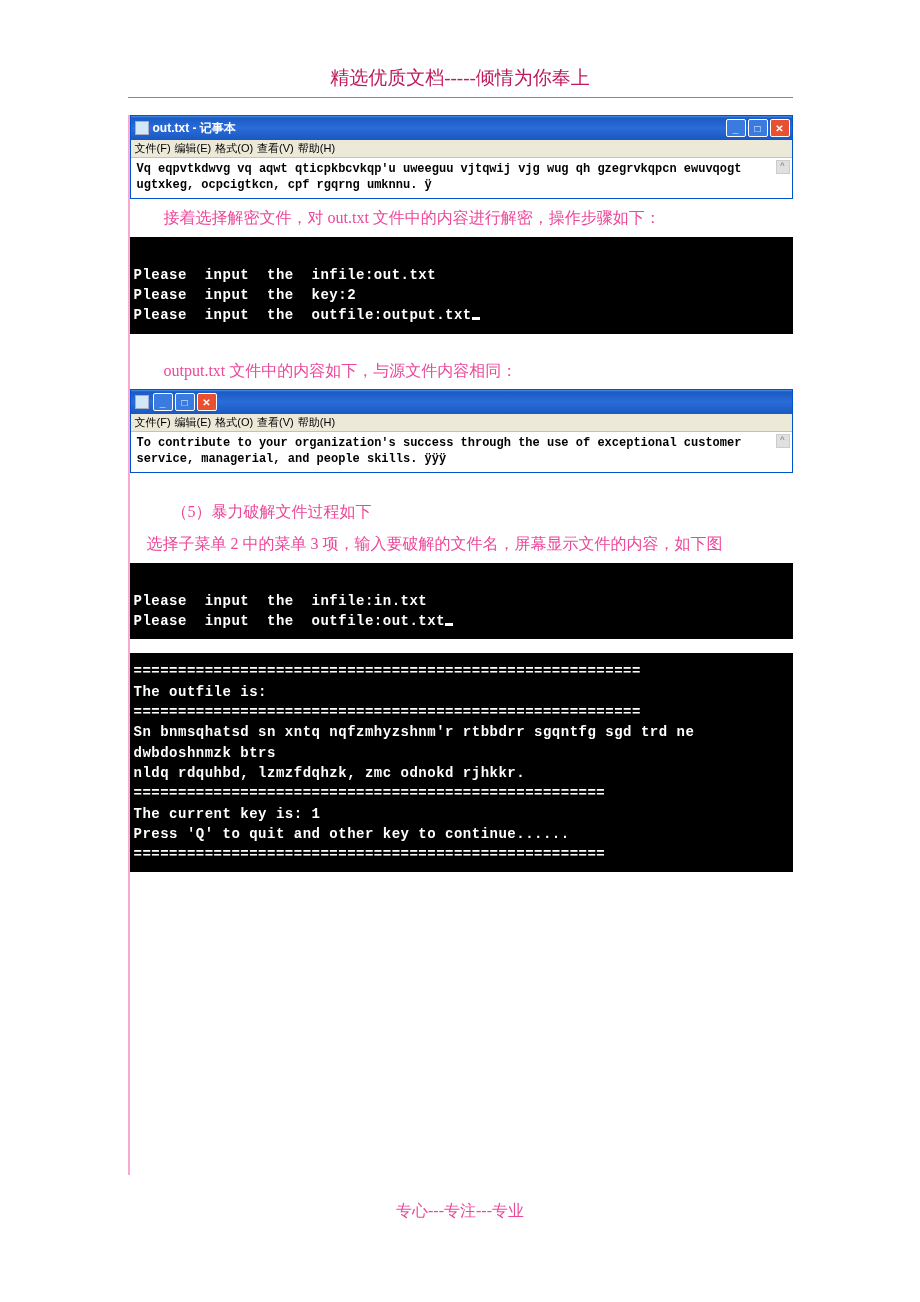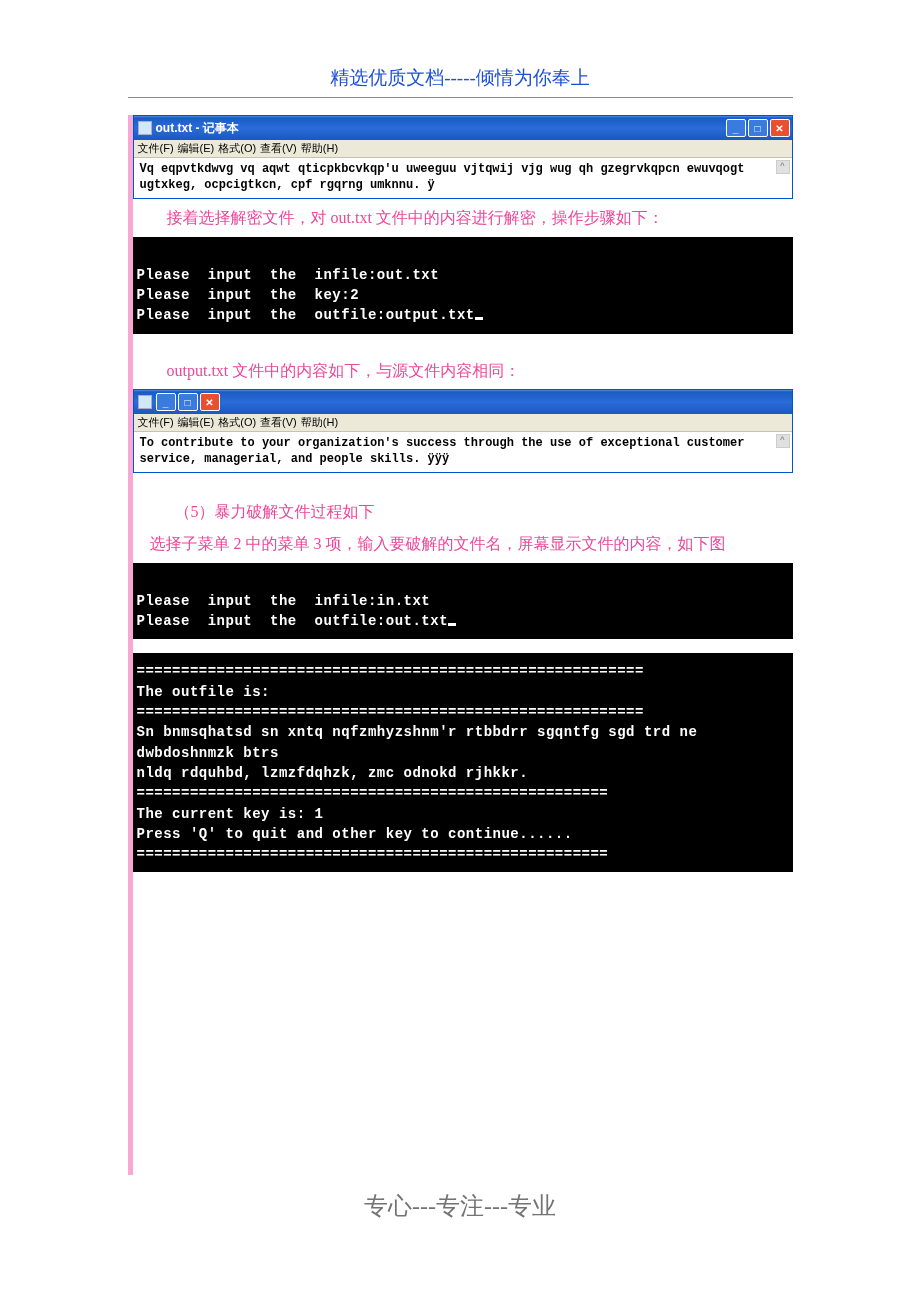--- a/index.html
+++ b/index.html
@@ -7,35 +7,35 @@
     width: 920px;
     height: 1302px;
     background: #fff;
     font-family: "SimSun", serif;
     position: relative;
   }
   .page-header {
     text-align: center;
     font-family: "SimSun", "KaiTi", serif;
     font-size: 19px;
-    color: #1d4ed8;
+    color: #be185d;
     padding-top: 65px;
     padding-bottom: 6px;
     font-weight: normal;
   }
   .header-line {
     width: 665px;
     margin: 0 auto;
     border: none;
     border-top: 1px solid #888;
   }
   .content-area {
     width: 665px;
     margin: 0 auto;
-    border-left: 5px solid #f9a8d4;
+    border-left: 2px solid #f9a8d4;
     min-height: 1060px;
     margin-top: 17px;
   }
   
   .notepad {
     border: 1px solid #0055cc;
     background: #fff;
     font-family: Arial, sans-serif;
   }
   .titlebar {
@@ -135,22 +135,22 @@
     height: 3px;
     background: #fff;
     vertical-align: -1px;
   }
   .page-footer {
     position: absolute;
     bottom: 80px;
     width: 100%;
     text-align: center;
     font-family: "SimSun", "KaiTi", serif;
-    font-size: 24px;
-    color: #737373;
+    font-size: 16px;
+    color: #ec4899;
   }
 </style>
 </head>
 <body>
 
 <div class="page-header">精选优质文档-----倾情为你奉上</div>
 <hr class="header-line">
 
 <div class="content-area">
 

